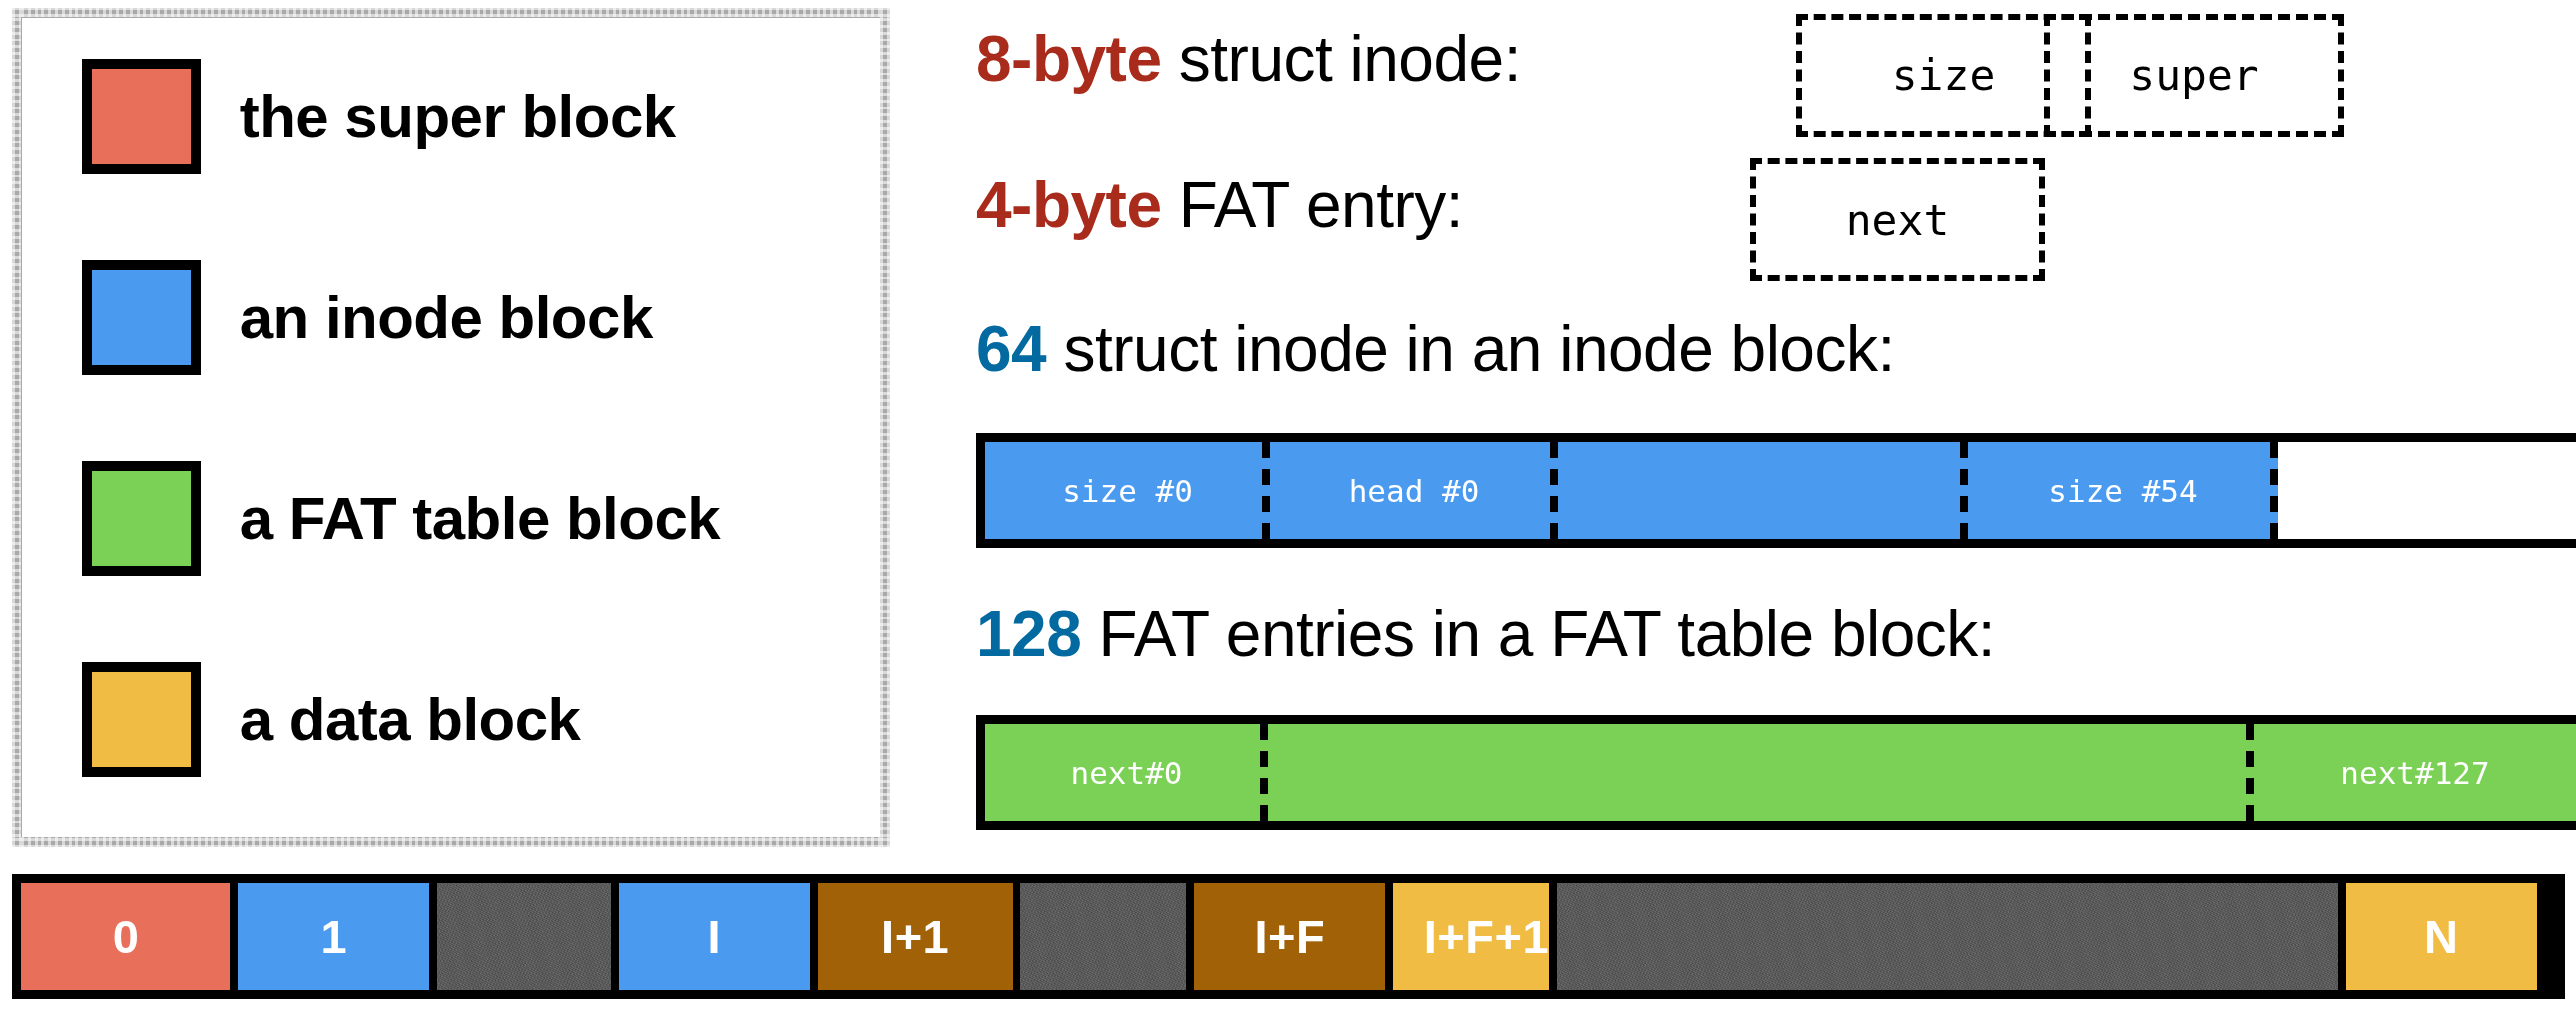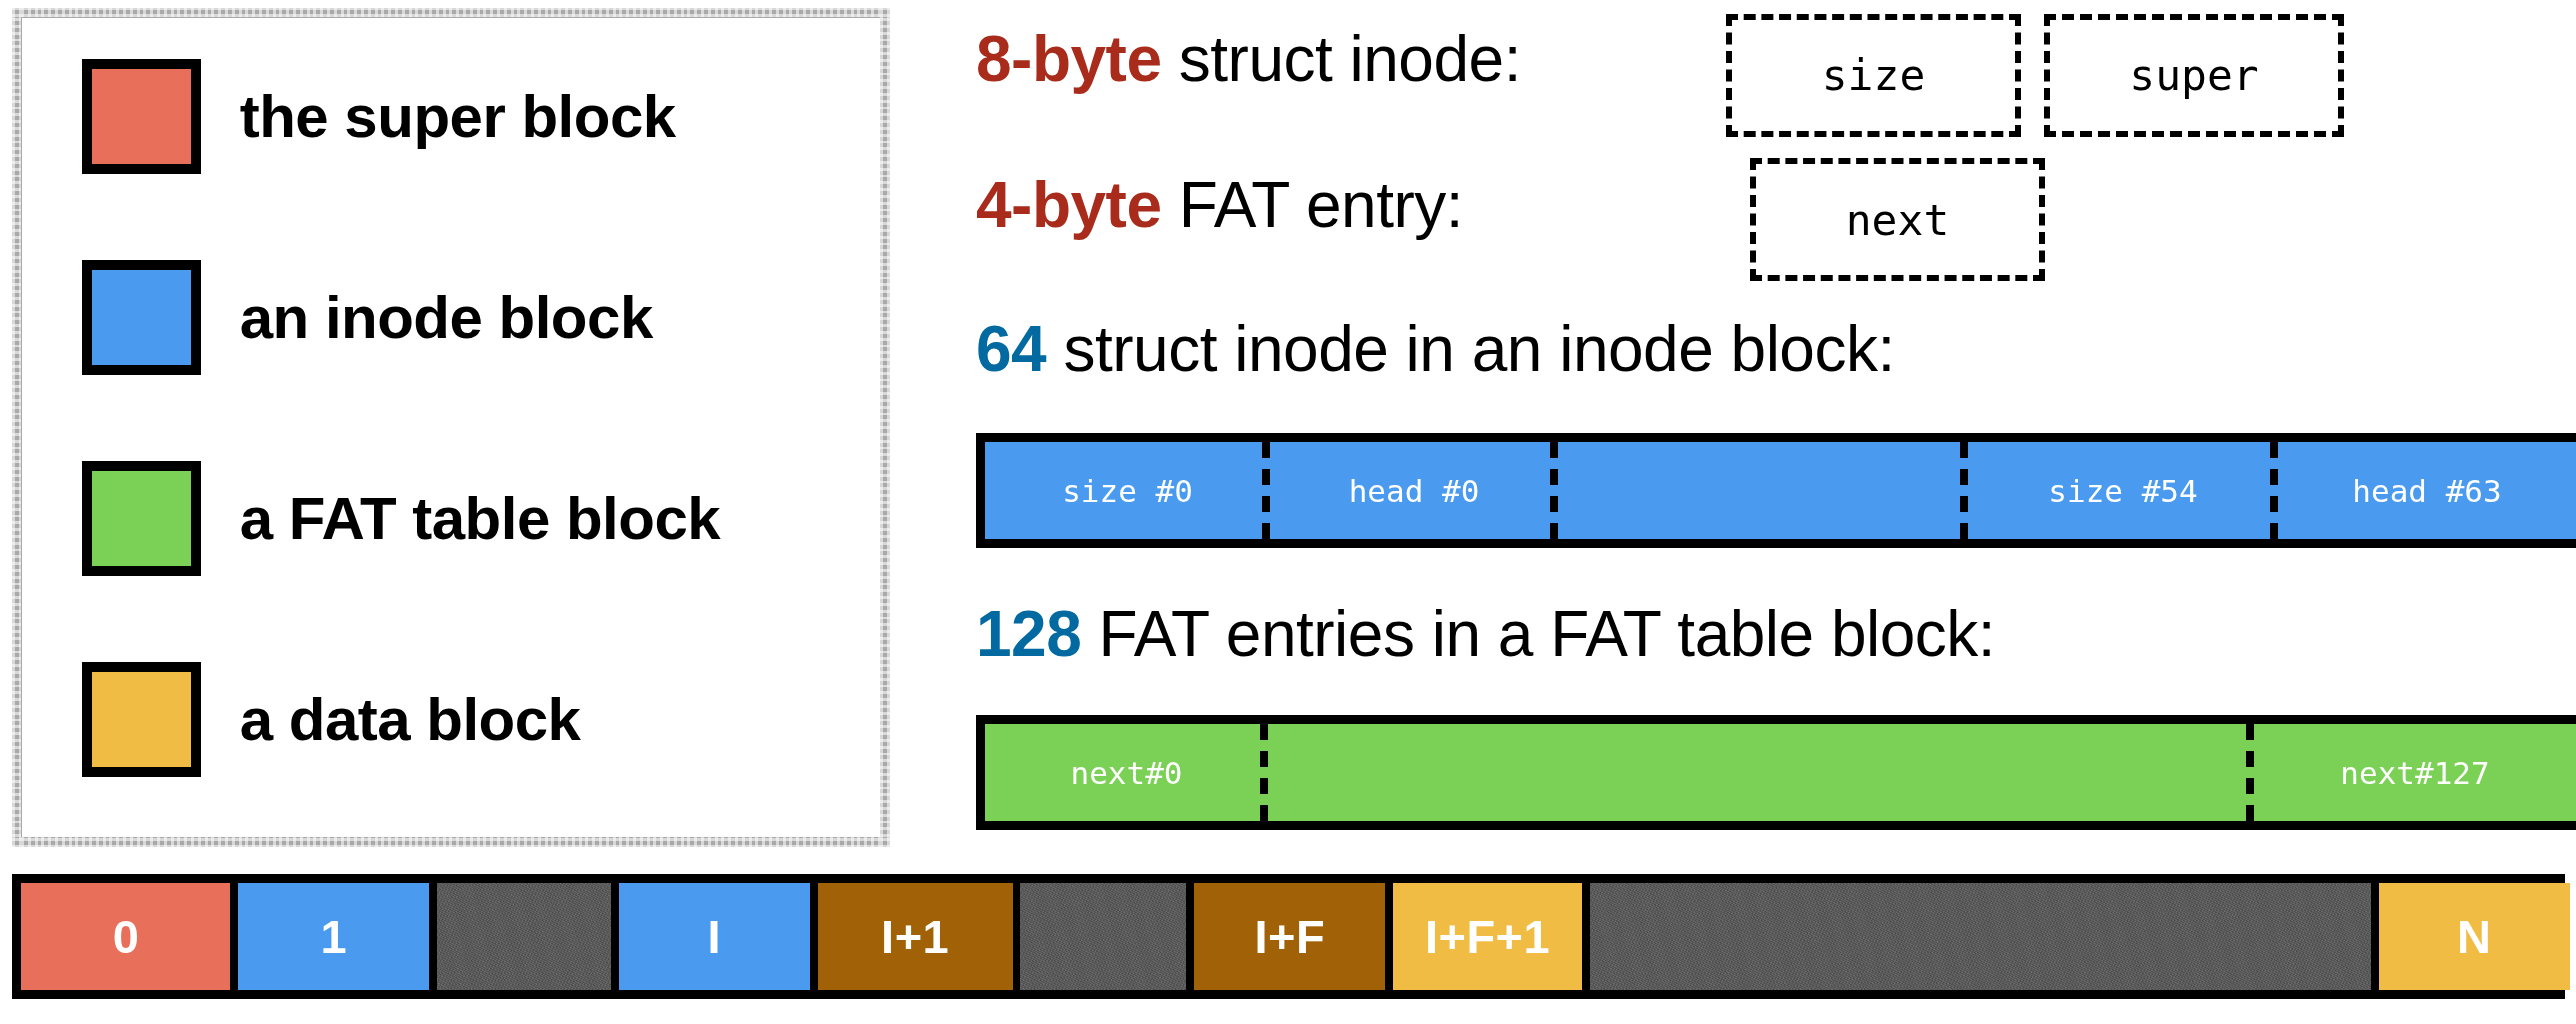--- a/index.html
+++ b/index.html
@@ -140,21 +140,21 @@
       <div class="swatch" style="background:#f0bc44;"></div>
       <div class="legend-label">a data block</div>
     </div>
 
   </div>
 
   <div class="headline" style="left:976px; top:21.5px;">
     <span class="hl-accent hl-red">8-byte</span><span> struct inode:</span>
   </div>
 
-  <div class="dashbox" style="left:1726px; top:13.7px; width:295px; height:123px;align-items:center;">
+  <div class="dashbox" style="left:1796px; top:13.7px; width:295px; height:123px;align-items:center;">
     <span>size</span>
   </div>
   <div class="dashbox" style="left:2044px; top:13.7px; width:300px; height:123px;">
     <span>super</span>
   </div>
 
   <div class="headline" style="left:976px; top:168px;">
     <span class="hl-accent hl-red">4-byte</span><span> FAT entry:</span>
   </div>
 
@@ -172,23 +172,20 @@
     </div>
     <div class="seg seg-blue divider-right" style="width:288px;">
       <span>head #0</span>
     </div>
     <div class="seg seg-blue divider-right" style="width:410px;">
       <span></span>
     </div>
     <div class="seg seg-blue divider-right" style="width:310px;">
       <span>size #54</span>
     </div>
-    <div class="seg seg-blue" style="width:298px;">
-      <span>head #63</span>
-    </div>
   </div>
 
   <div class="headline" style="left:976px; top:597px;">
     <span class="hl-accent hl-blue">128</span><span> FAT entries in a FAT table block:</span>
   </div>
 
   <div class="bar bar-left-cap" style="left:976px; top:715px; width:1600px; height:115px;">
     <div class="seg seg-green divider-right" style="width:283px;">
       <span>next#0</span>
     </div>
@@ -215,21 +212,21 @@
     </div>
     <div class="disk-seg disk-green" style="width:195px;">
       <span>I+1</span>
     </div>
     <div class="disk-seg disk-gap" style="width:166px;">
       <span></span>
     </div>
     <div class="disk-seg disk-green" style="width:191px;">
       <span>I+F</span>
     </div>
-    <div class="disk-seg disk-yellow" style="width:189px;">
+    <div class="disk-seg disk-yellow" style="width:156px;justify-content:flex-end;">
       <span>I+F+1</span>
     </div>
     <div class="disk-seg disk-gap" style="width:781px;">
       <span></span>
     </div>
     <div class="disk-seg disk-yellow" style="width:191px;">
       <span>N</span>
     </div>
   </div>
 

